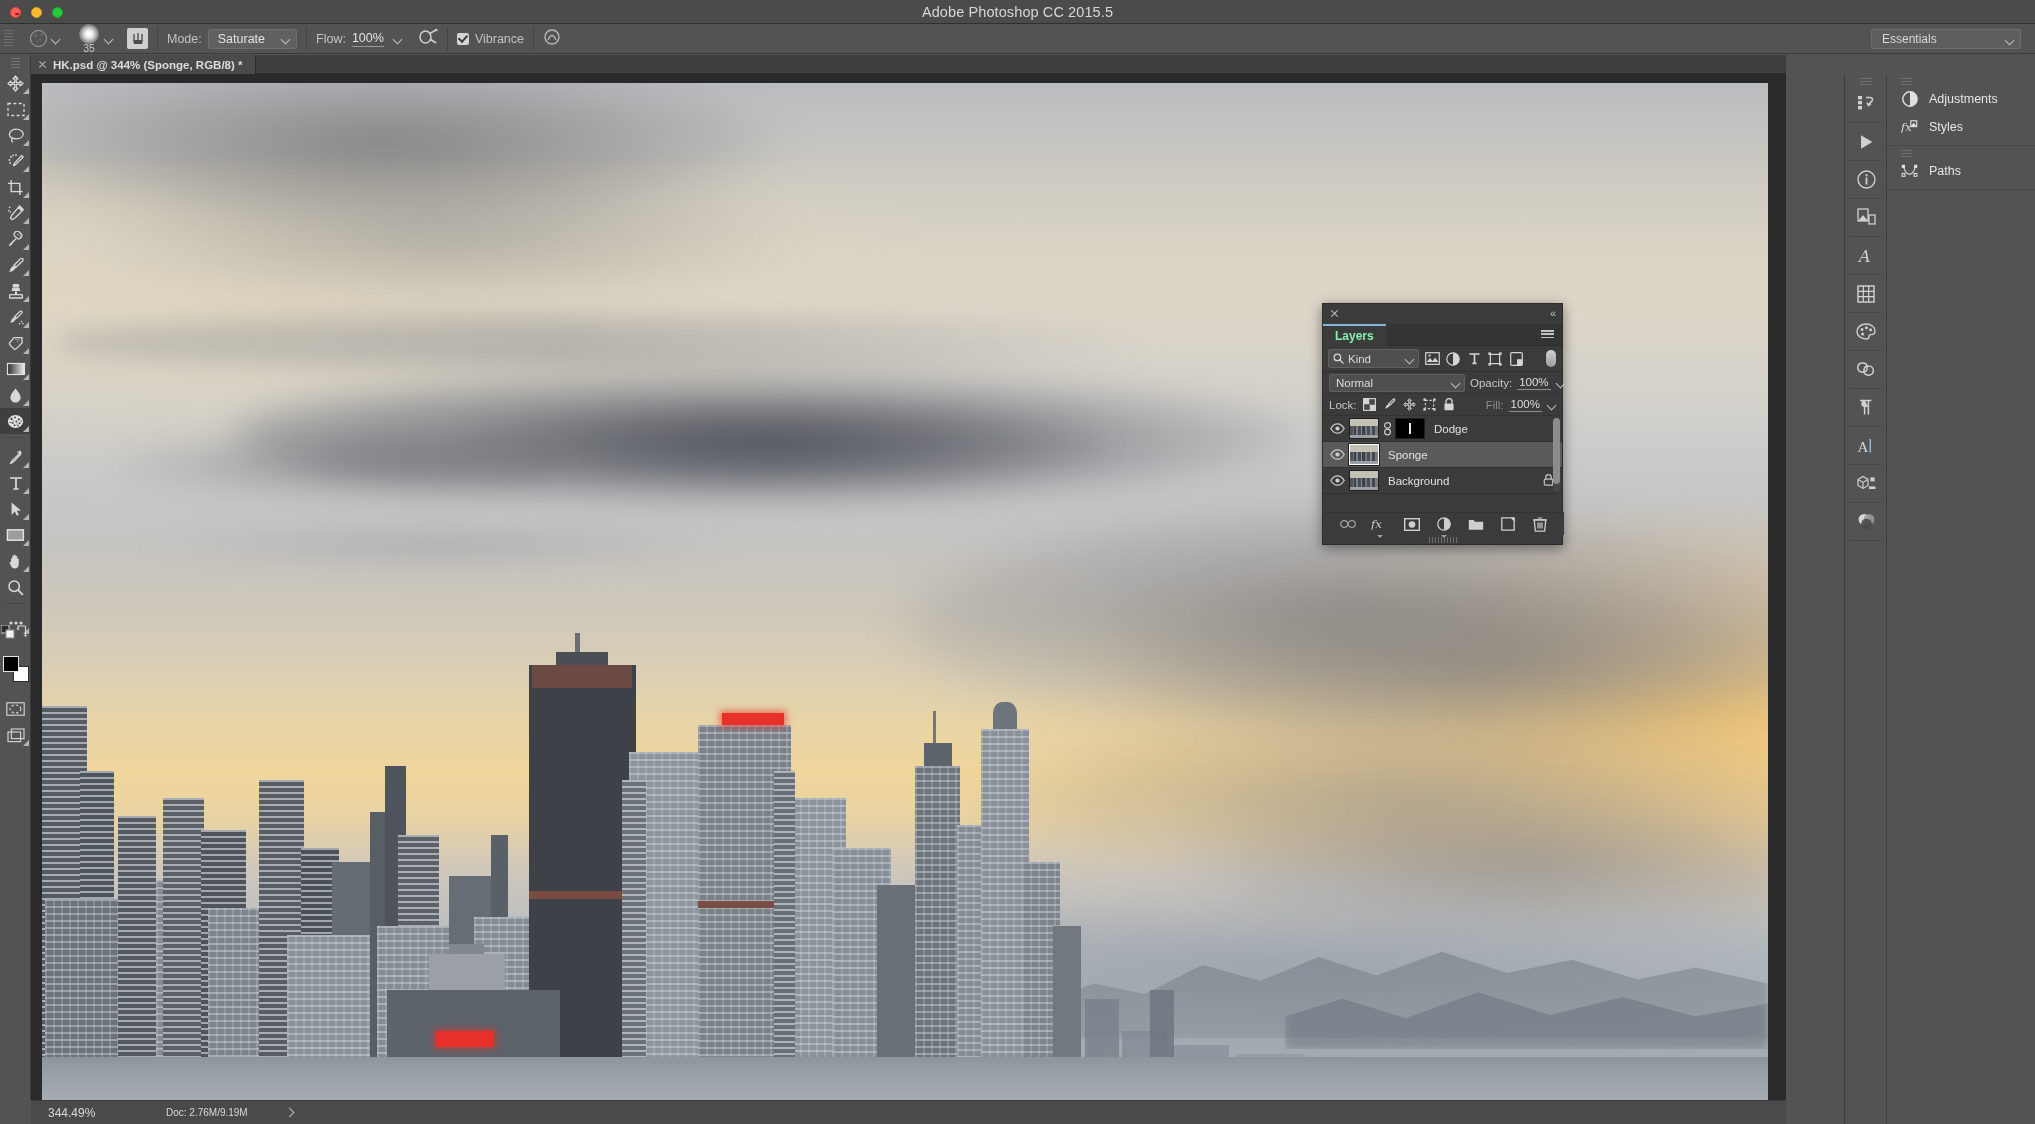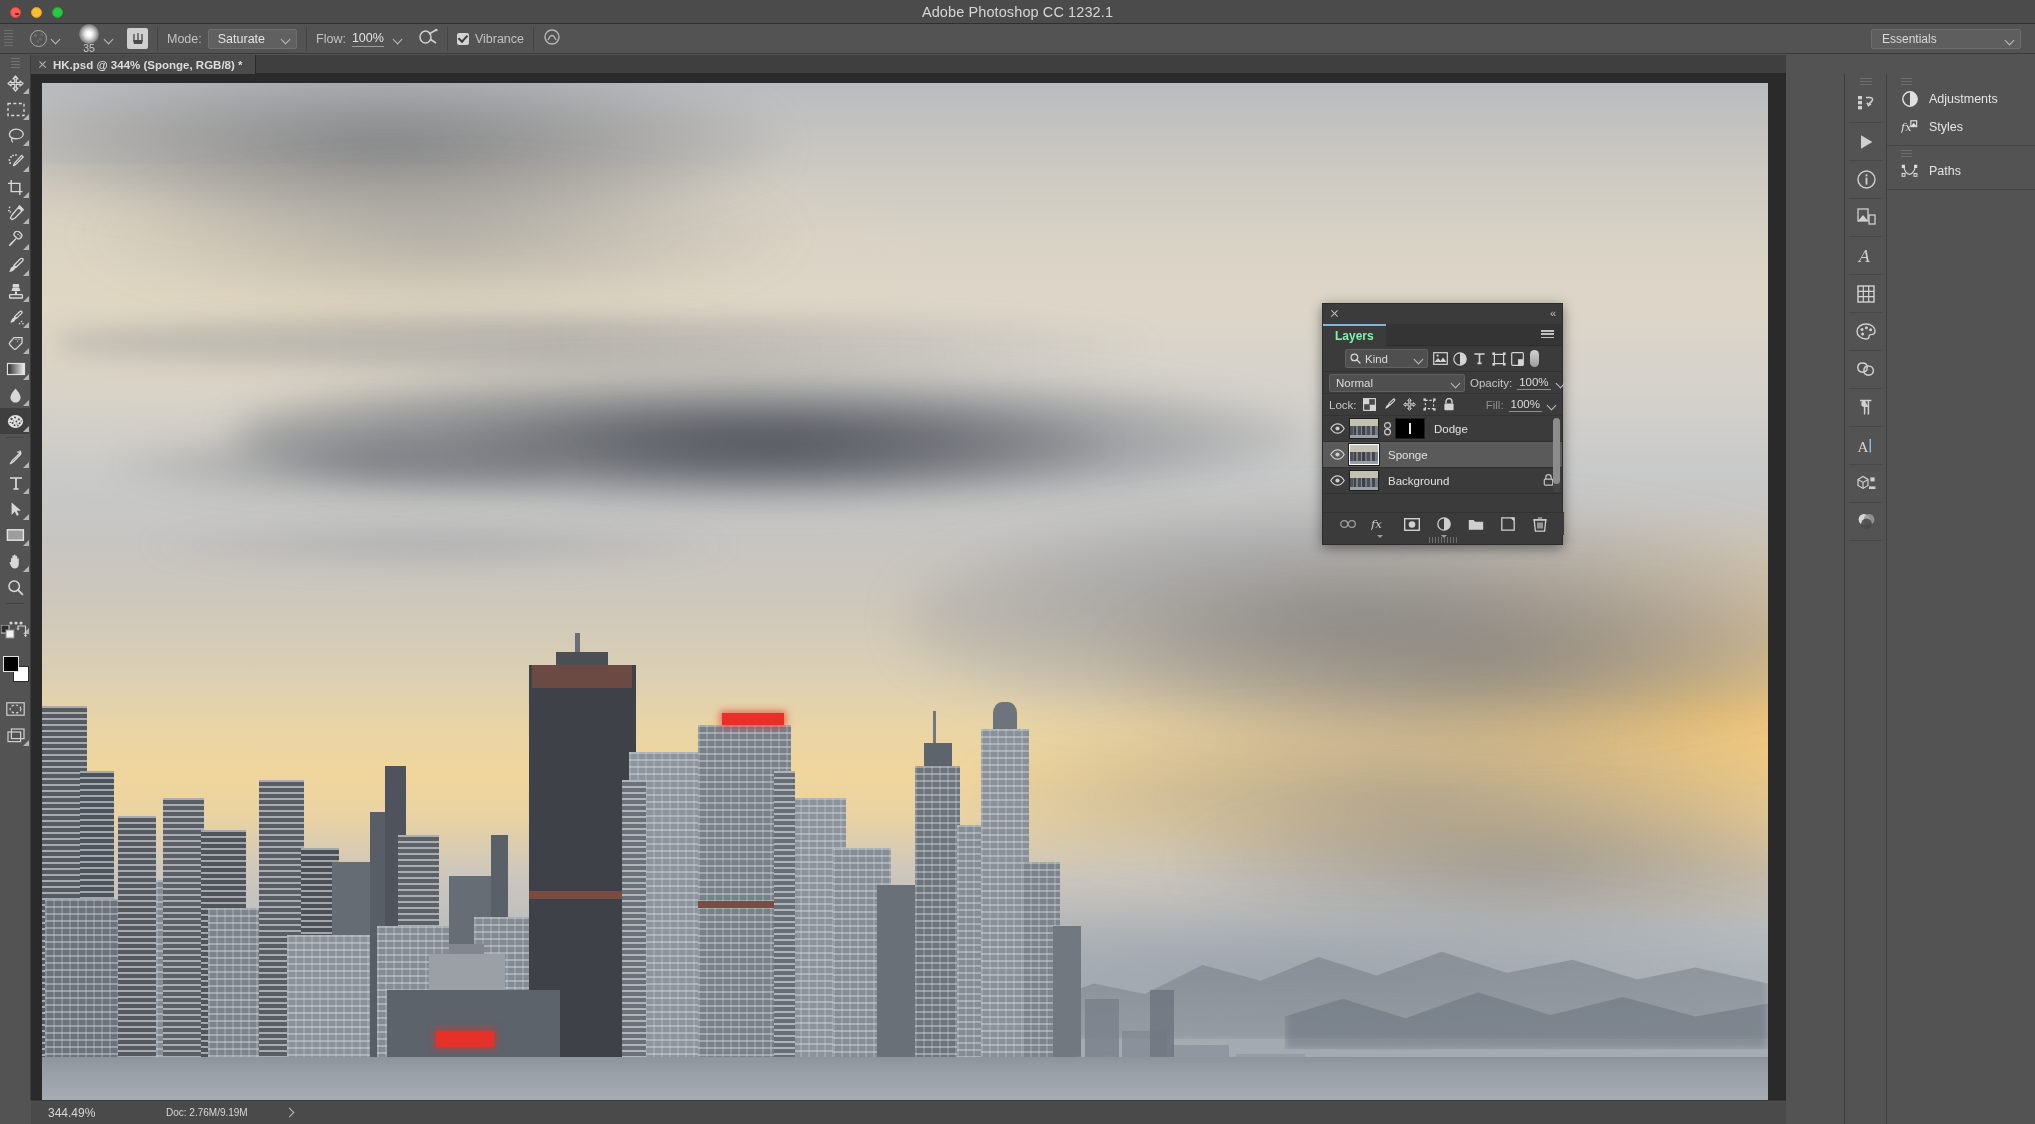--- a/index.html
+++ b/index.html
@@ -348,21 +348,21 @@
     border-bottom:1px solid #2c2c2c;
   }
   #lp-tab {
     height:22px; padding:0 12px; display:flex; align-items:center;
     background:#3b3b3b; border-top:2px solid #7fb6dd; box-sizing:border-box;
     color:#86efac; font-size:12px; font-weight:bold;
   }
   #lp-menu { position:absolute; right:8px; top:6px; width:13px;height:10px;
     background-image: repeating-linear-gradient(to bottom,#c2c2c2 0 1.6px, transparent 1.6px 3.4px); }
   #lp-filterrow {
-    height:26px; display:flex; align-items:center; padding:0 22px; gap:5px;
+    height:26px; display:flex; align-items:center; padding:0 5px; gap:5px;
     border-bottom:1px solid #313131;
   }
   #lp-kind {
     height:19px; width:91px; background:#4f4f4f; border:1px solid #606060; border-radius:2px;
     display:flex; align-items:center; padding:0 4px; gap:4px;
   }
   #lp-kind-label { color:#dadada; font-size:11.5px; flex:1; }
   .filter-ic {
     width:16px;height:16px; display:flex;align-items:center;justify-content:center;
   }
@@ -464,21 +464,21 @@
 </style>
 </head>
 <body>
 
 <div id="app">
 
   <div id="titlebar">
     <div class="traffic" id="tl-close"></div>
     <div class="traffic" id="tl-min"></div>
     <div class="traffic" id="tl-max"></div>
-    <div id="app-title">Adobe Photoshop CC 1232.1</div>
+    <div id="app-title">Adobe Photoshop CC 2015.5</div>
   </div>
 
   <div id="optionsbar">
     <div class="grip"></div>
 
     <div class="brushpreset">
       <div class="brush-dot-ring"></div>
     </div>
     <div class="chev"></div>
 

